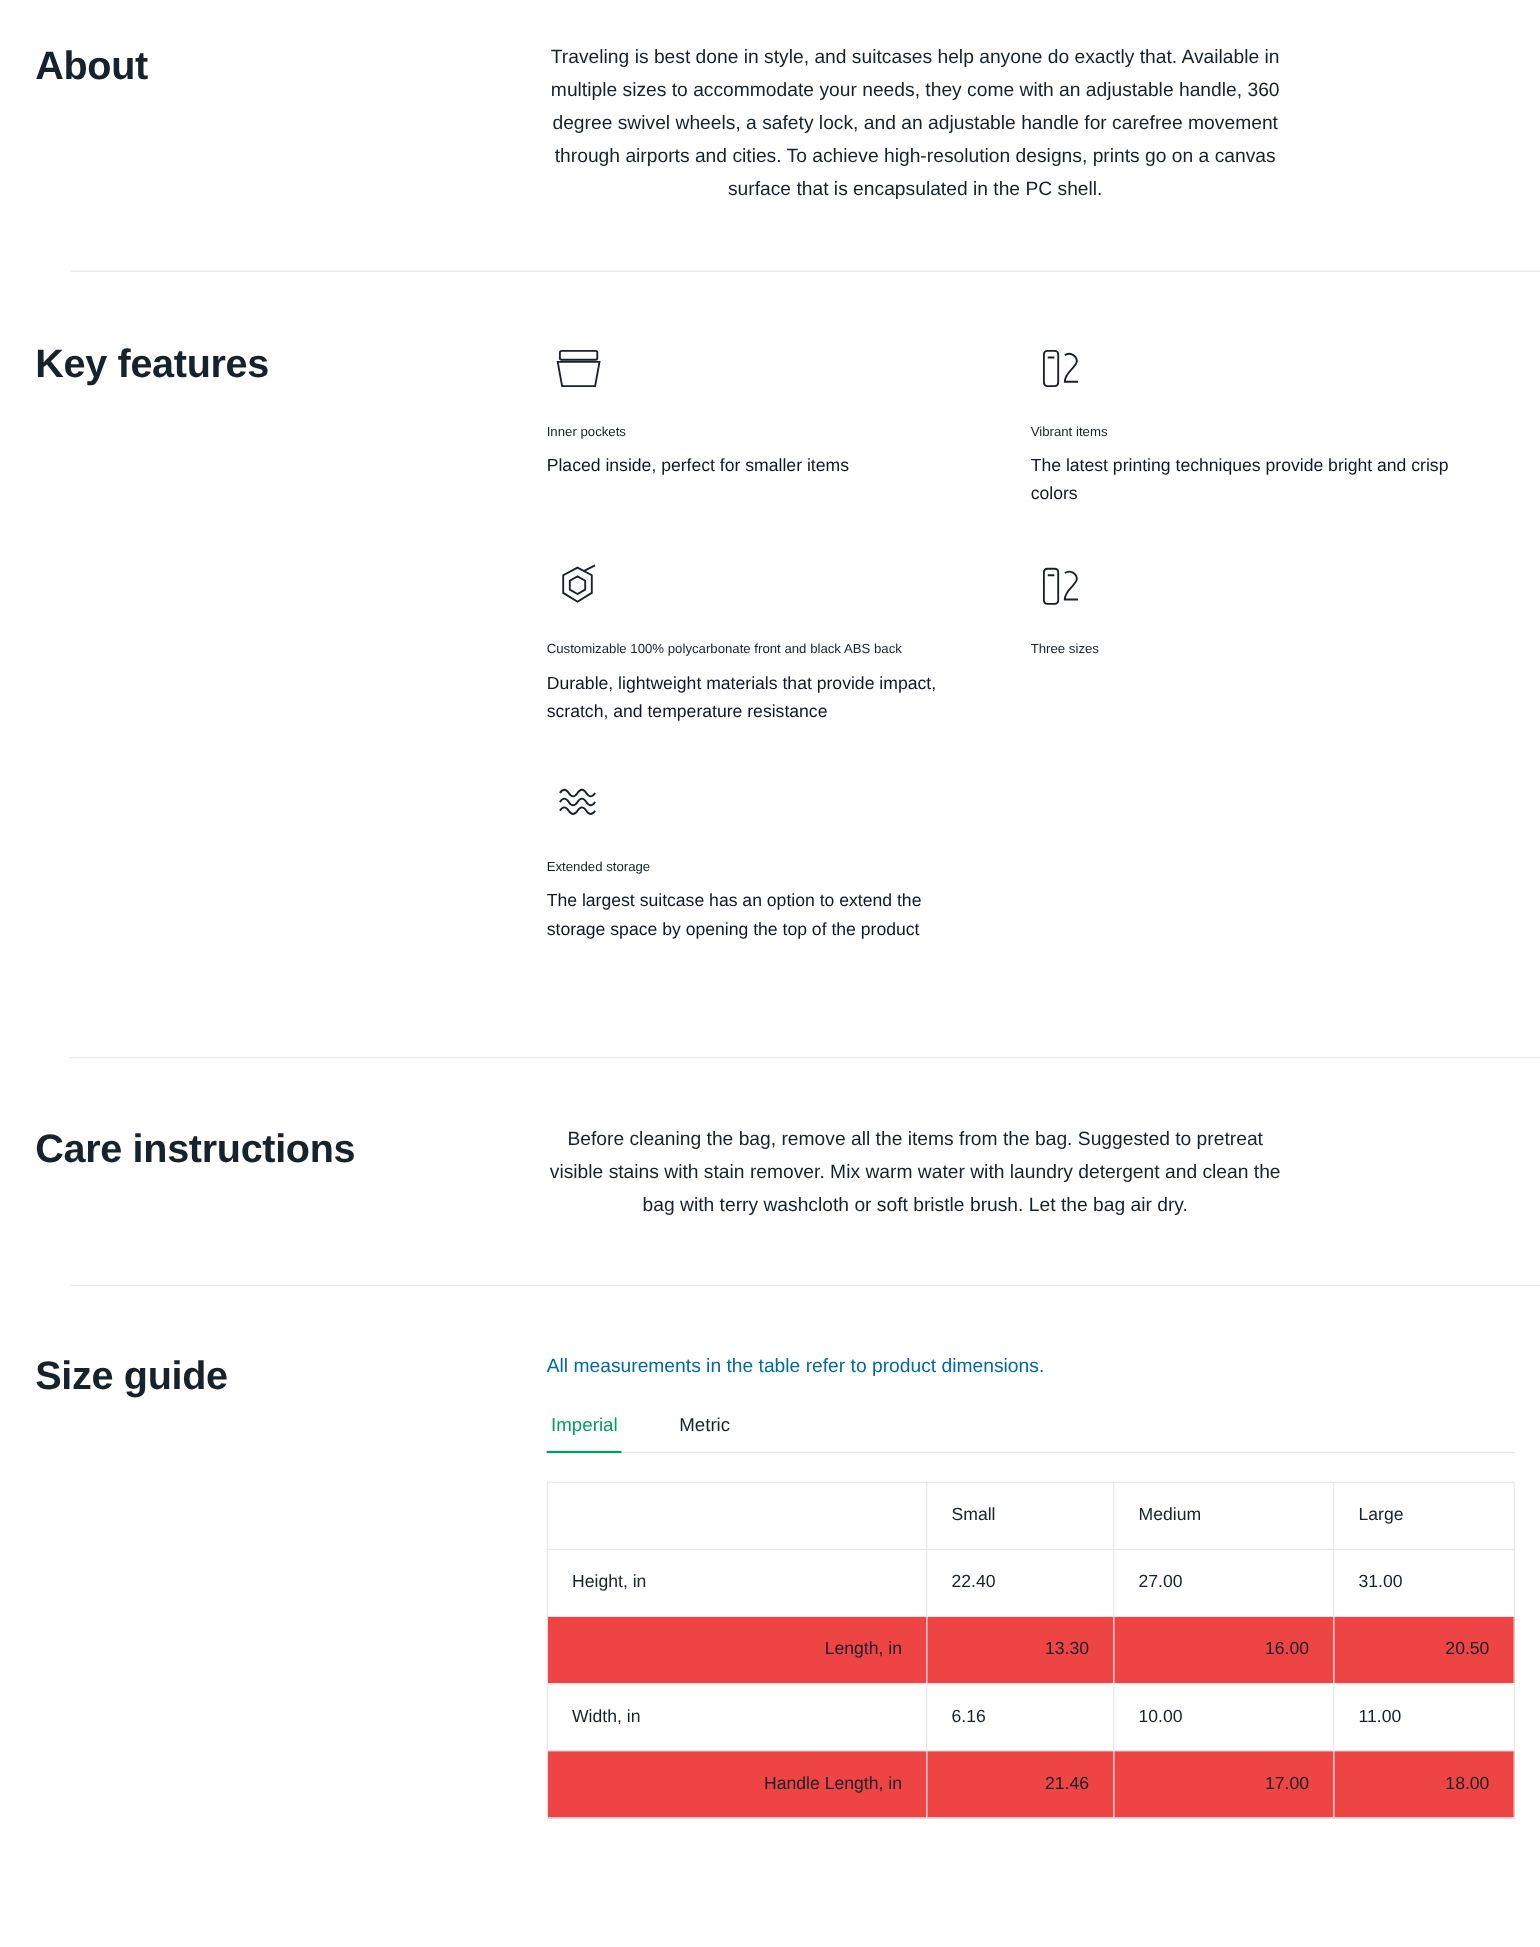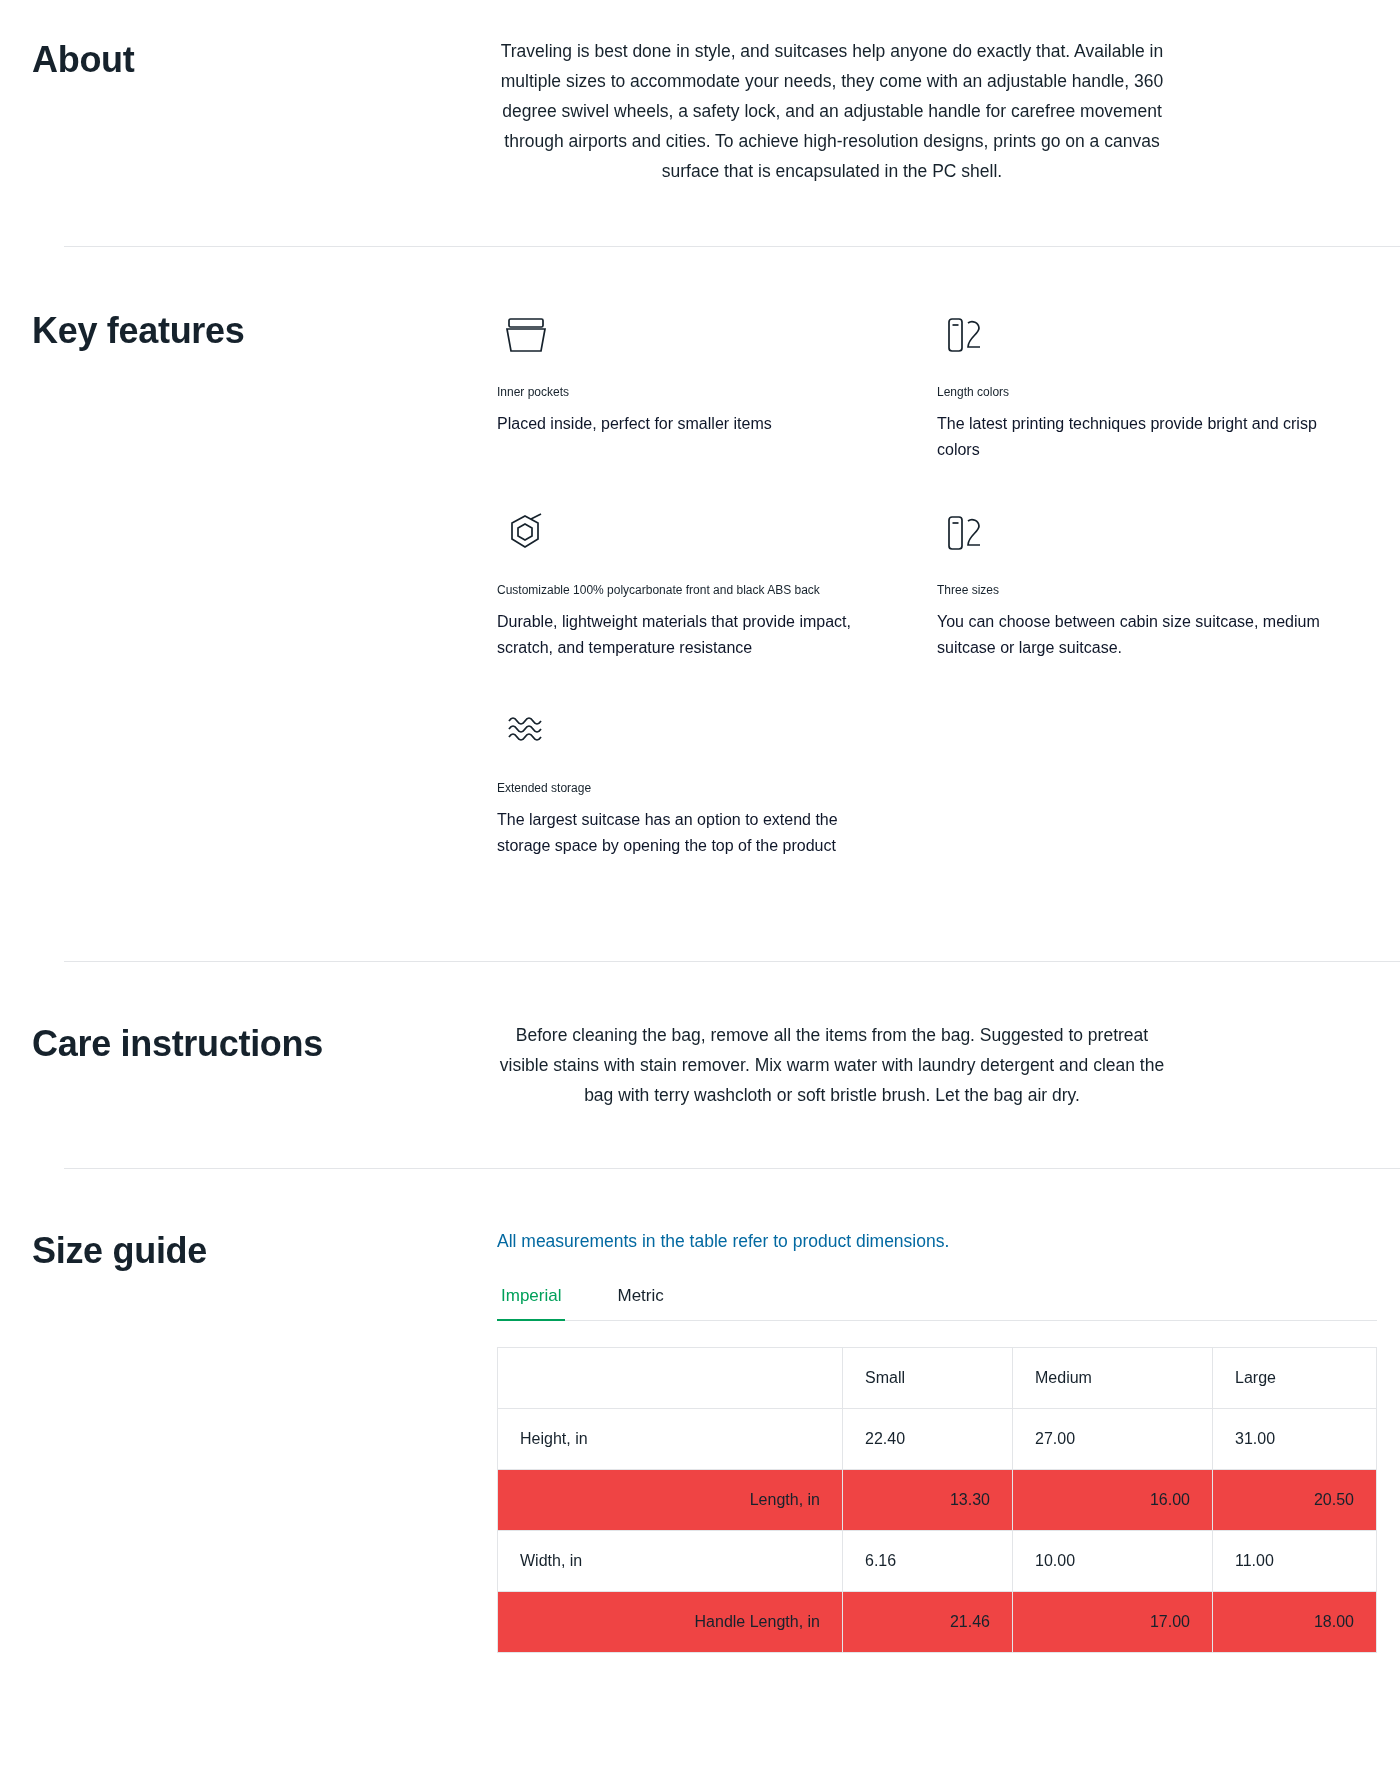--- a/index.html
+++ b/index.html
@@ -188,21 +188,21 @@
           </div>
 
           <div class="feature">
             <div class="feature-icon">
               <svg width="58" height="48" viewBox="0 0 58 48" fill="none" stroke="#16222c" stroke-width="1.7">
                 <rect x="12" y="8" width="13" height="32" rx="3"></rect>
                 <path d="M15.5 14 h6"></path>
                 <path d="M31 12 a7 7 0 0 1 11 5 c0 6 -11 10 -11 19 h12"></path>
               </svg>
             </div>
-            <p class="feature-title">Length colors</p>
+            <p class="feature-title">Vibrant items</p>
             <p class="feature-desc">The latest printing techniques provide bright and crisp colors</p>
           </div>
 
           <div class="feature">
             <div class="feature-icon">
               <svg width="58" height="48" viewBox="0 0 58 48" fill="none" stroke="#16222c" stroke-width="1.7">
                 <path d="M28 7 L41 14 V30 L28 38 L15 30 V14 Z"></path>
                 <path d="M28 15 L35 19 V27 L28 31 L21 27 V19 Z"></path>
                 <path d="M34 10 L44 5"></path>
               </svg>
@@ -213,21 +213,20 @@
 
           <div class="feature">
             <div class="feature-icon">
               <svg width="58" height="48" viewBox="0 0 58 48" fill="none" stroke="#16222c" stroke-width="1.7">
                 <rect x="12" y="8" width="13" height="32" rx="3"></rect>
                 <path d="M15.5 14 h6"></path>
                 <path d="M31 12 a7 7 0 0 1 11 5 c0 6 -11 10 -11 19 h12"></path>
               </svg>
             </div>
             <p class="feature-title">Three sizes</p>
-            <p class="feature-desc">You can choose between cabin size suitcase, medium suitcase or large suitcase.</p>
           </div>
 
           <div class="feature">
             <div class="feature-icon">
               <svg width="58" height="48" viewBox="0 0 58 48" fill="none" stroke="#16222c" stroke-width="1.7">
                 <path d="M12 14 q4 -6 8 0 t8 0 t8 0 t8 0"></path>
                 <path d="M12 22 q4 -6 8 0 t8 0 t8 0 t8 0"></path>
                 <path d="M12 30 q4 -6 8 0 t8 0 t8 0 t8 0"></path>
               </svg>
             </div>

